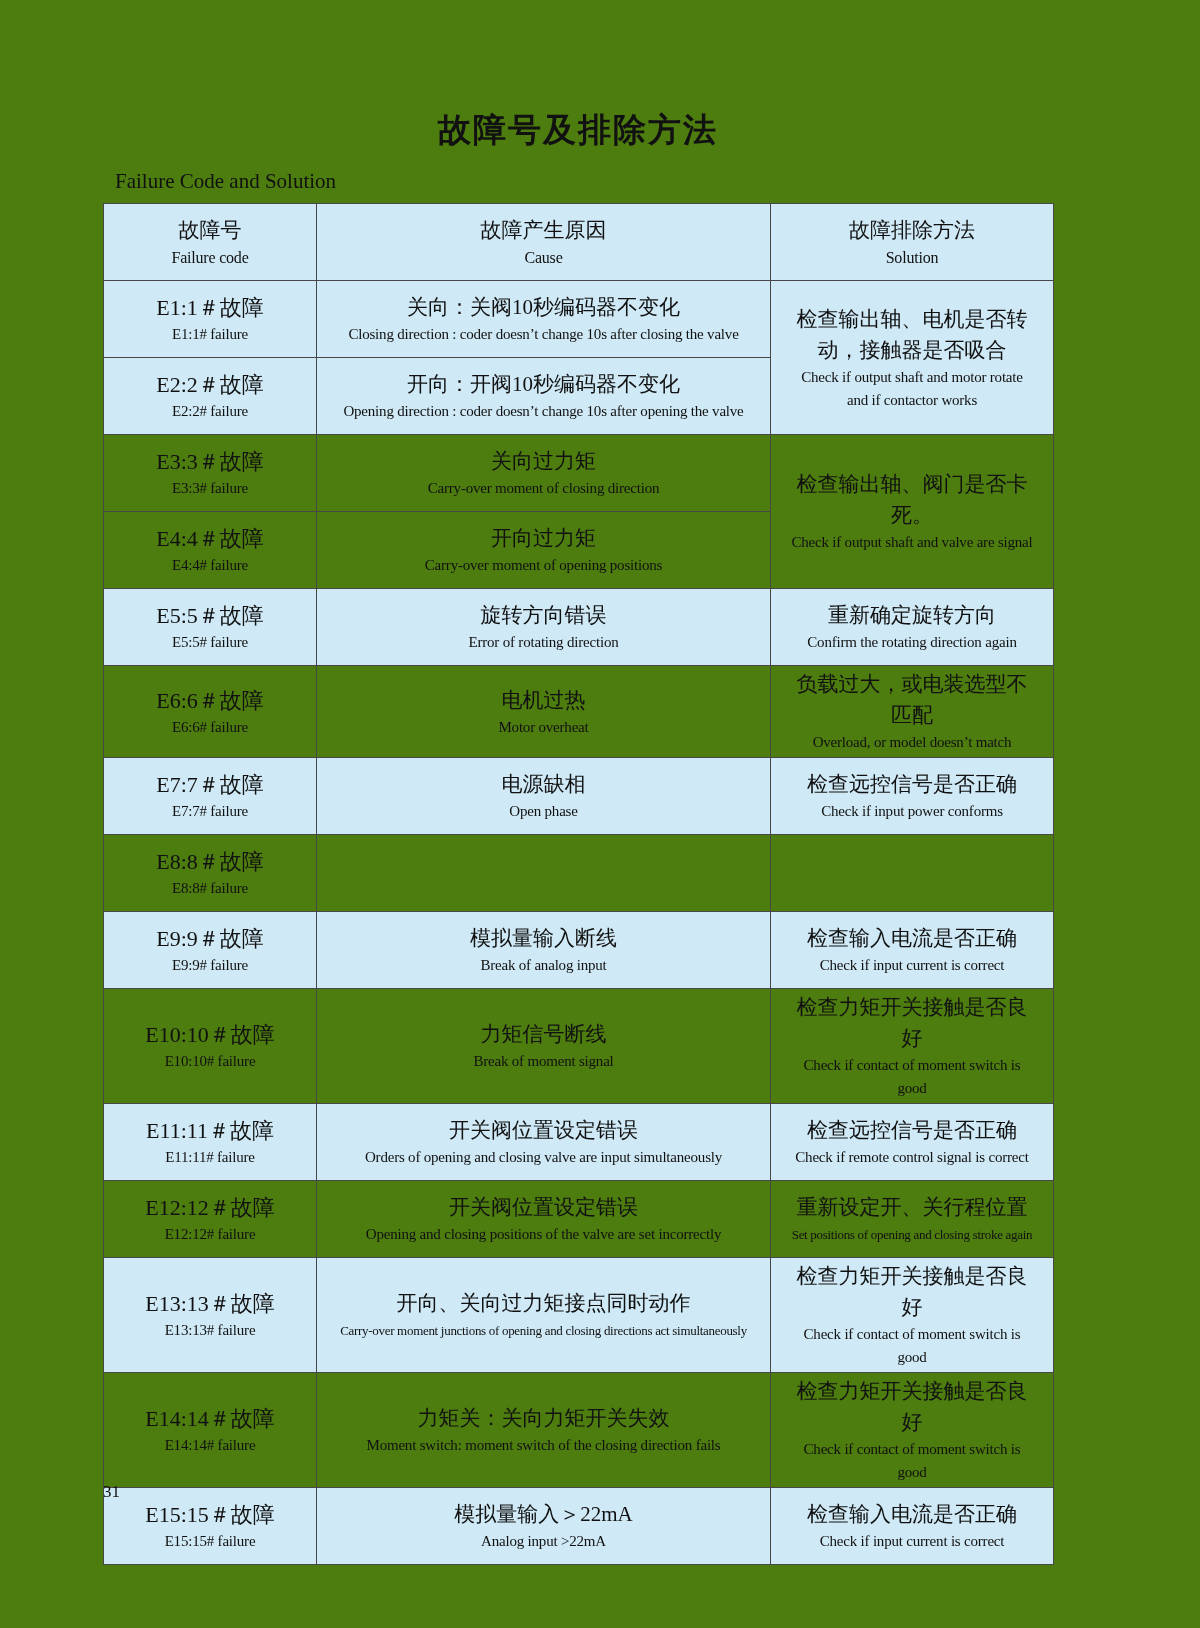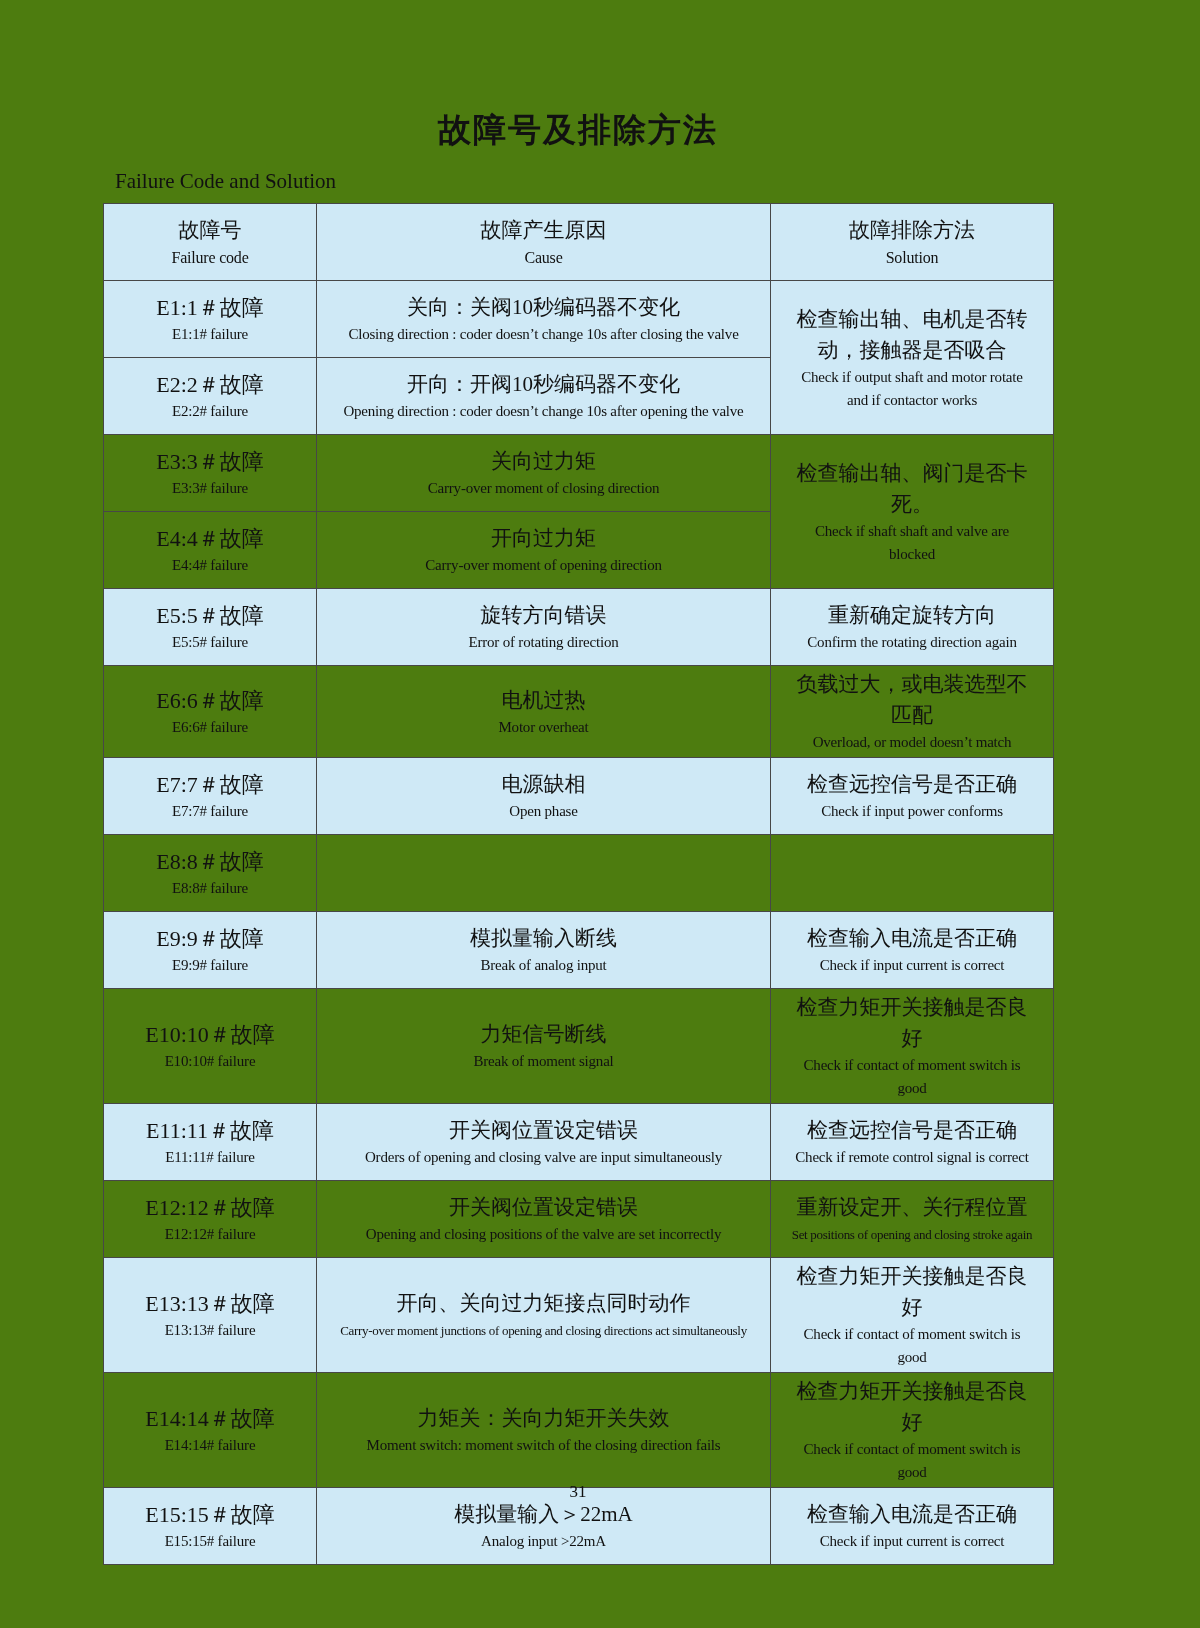--- a/index.html
+++ b/index.html
@@ -50,21 +50,21 @@
     font-size:15px;
     line-height:23px;
     letter-spacing:-0.2px;
     white-space:normal;
   }
   .en.condensed{font-size:13px;letter-spacing:-0.3px;}
   .header-cell .zh{font-size:21px;font-weight:normal;}
   .header-cell .en{font-size:16px;}
   .page-number{
     position:absolute;top:1482px;left:103px;width:950px;
-    text-align:center;font-size:17px;
+    font-size:17px;
   }
 </style>
 </head>
 <body>
 
 <div class="page">
 
   <h1 class="title-zh">故障号及排除方法</h1>
   <h2 class="title-en">Failure Code and Solution</h2>
 
@@ -119,31 +119,31 @@
         <td class="code-cell">
           <span class="zh">E3:3＃故障</span>
           <span class="en">E3:3# failure</span>
         </td>
         <td class="cause-cell">
           <span class="zh">关向过力矩</span>
           <span class="en">Carry-over moment of closing direction</span>
         </td>
         <td class="solution-cell" rowspan="2">
           <span class="zh">检查输出轴、阀门是否卡死。</span>
-          <span class="en">Check if shaft shaft and valve are blocked</span>
+          <span class="en">Check if output shaft and valve are signal</span>
         </td>
       </tr>
       <tr>
         <td class="code-cell">
           <span class="zh">E4:4＃故障</span>
           <span class="en">E4:4# failure</span>
         </td>
         <td class="cause-cell">
           <span class="zh">开向过力矩</span>
-          <span class="en">Carry-over moment of opening direction</span>
+          <span class="en">Carry-over moment of opening positions</span>
         </td>
       </tr>
 
       <tr class="shade">
         <td class="code-cell">
           <span class="zh">E5:5＃故障</span>
           <span class="en">E5:5# failure</span>
         </td>
         <td class="cause-cell">
           <span class="zh">旋转方向错误</span>

